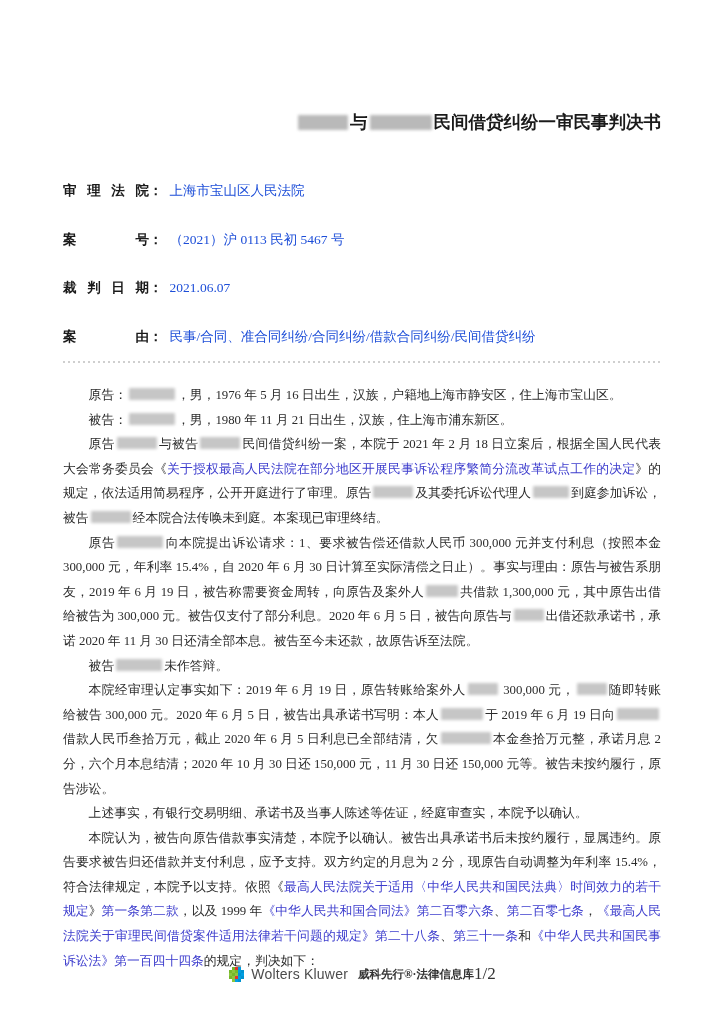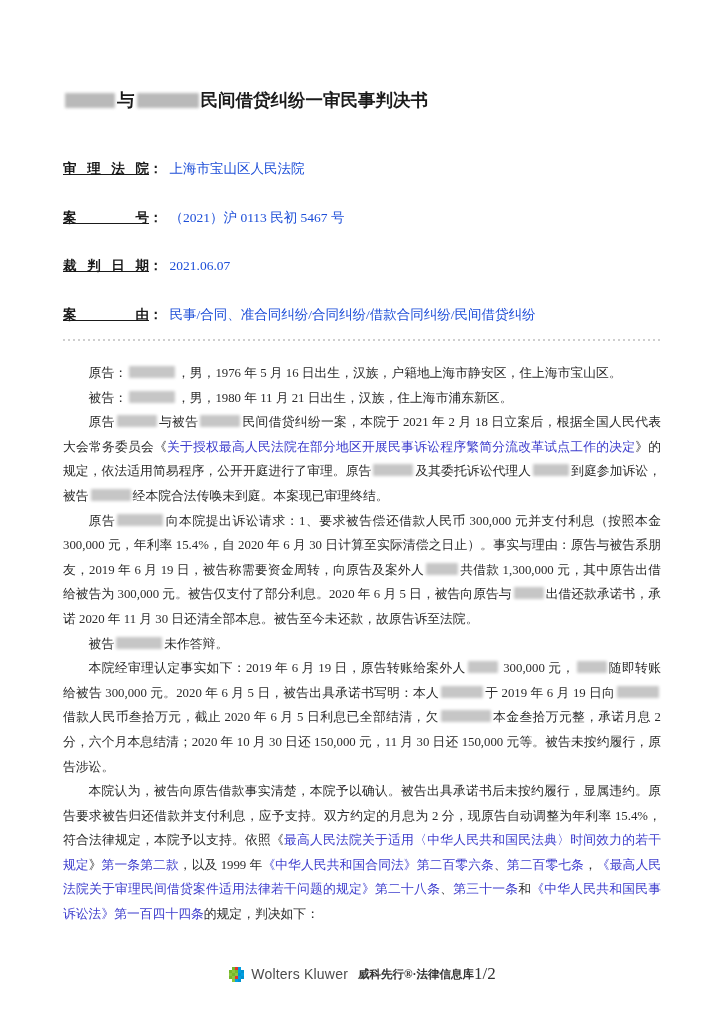--- a/index.html
+++ b/index.html
@@ -6,30 +6,30 @@
   .page {
     position:relative; width:724px; height:1024px; margin:0 auto;
     background:#ffffff; overflow:hidden;
     font-family:"Liberation Serif","DejaVu Serif",serif;
     color:#262626;
     --link:#3c3ccd; --redact:#c6c6c6;
   }
   .content { padding:0 63px; }
 
   .title {
-    margin:0; padding-top:88px; text-align:left;
+    margin:0; padding-top:110px; text-align:right;
     font-size:17.5px; font-weight:bold; color:#1a1a1a;
   }
   .title .redact { height:15px; vertical-align:-2px; background:#b9b9b9; }
 
   .meta { margin-top:25px; }
   .mrow { display:flex; align-items:baseline; line-height:32.5px; font-size:13.5px; }
   .mlabel {
     display:inline-block; width:86px; font-weight:bold; color:#1a1a1a;
-    text-align:justify; text-align-last:justify;text-decoration:underline;
+    text-align:justify; text-align-last:justify;
   }
   .mcolon { font-weight:bold; color:#1a1a1a; margin-right:7px; }
   .mvalue { color:#1d4ed8;margin-top:16px; }
 
   .divider {
     margin-top:8px; height:2px;
     background:repeating-linear-gradient(90deg,#cfcfcf 0 2px,transparent 2px 5px);
   }
 
   .docbody {
@@ -87,20 +87,21 @@
         </div>
       </div>
     <div class="divider"></div>
     <div class="docbody" id="docbody">
         <p><span>原告：</span><span class="redact" style="width: 46px;"></span><span>，男，1976 年 5 月 16 日出生，汉族，户籍地上海市静安区，住上海市宝山区。</span></p>
         <p><span>被告：</span><span class="redact" style="width: 46px;"></span><span>，男，1980 年 11 月 21 日出生，汉族，住上海市浦东新区。</span></p>
         <p><span>原告</span><span class="redact" style="width: 40px;"></span><span>与被告</span><span class="redact" style="width: 40px;"></span><span>民间借贷纠纷一案，本院于 2021 年 2 月 18 日立案后，根据全国人民代表大会常务委员会《</span><a class="lk">关于授权最高人民法院在部分地区开展民事诉讼程序繁简分流改革试点工作的决定</a><span>》的规定，依法适用简易程序，公开开庭进行了审理。原告</span><span class="redact" style="width: 40px;"></span><span>及其委托诉讼代理人</span><span class="redact" style="width: 36px;"></span><span>到庭参加诉讼，被告</span><span class="redact" style="width: 40px;"></span><span>经本院合法传唤未到庭。本案现已审理终结。</span></p>
         <p><span>原告</span><span class="redact" style="width: 46px;"></span><span>向本院提出诉讼请求：1、要求被告偿还借款人民币 300,000 元并支付利息（按照本金 300,000 元，年利率 15.4%，自 2020 年 6 月 30 日计算至实际清偿之日止）。事实与理由：原告与被告系朋友，2019 年 6 月 19 日，被告称需要资金周转，向原告及案外人</span><span class="redact" style="width: 32px;"></span><span>共借款 1,300,000 元，其中原告出借给被告为 300,000 元。被告仅支付了部分利息。2020 年 6 月 5 日，被告向原告与</span><span class="redact" style="width: 30px;"></span><span>出借还款承诺书，承诺 2020 年 11 月 30 日还清全部本息。被告至今未还款，故原告诉至法院。</span></p>
         <p><span>被告</span><span class="redact" style="width: 46px;"></span><span>未作答辩。</span></p>
         <p><span>本院经审理认定事实如下：2019 年 6 月 19 日，原告转账给案外人</span><span class="redact" style="width: 30px;"></span><span> 300,000 元，</span><span class="redact" style="width: 30px;"></span><span>随即转账给被告 300,000 元。2020 年 6 月 5 日，被告出具承诺书写明：本人</span><span class="redact" style="width: 42px;"></span><span>于 2019 年 6 月 19 日向</span><span class="redact" style="width: 42px;"></span><span>借款人民币叁拾万元，截止 2020 年 6 月 5 日利息已全部结清，欠</span><span class="redact" style="width: 50px;"></span><span>本金叁拾万元整，承诺月息 2 分，六个月本息结清；2020 年 10 月 30 日还 150,000 元，11 月 30 日还 150,000 元等。被告未按约履行，原告涉讼。</span></p>
+        <p><span>上述事实，有银行交易明细、承诺书及当事人陈述等佐证，经庭审查实，本院予以确认。</span></p>
         <p><span>本院认为，被告向原告借款事实清楚，本院予以确认。被告出具承诺书后未按约履行，显属违约。原告要求被告归还借款并支付利息，应予支持。双方约定的月息为 2 分，现原告自动调整为年利率 15.4%，符合法律规定，本院予以支持。依照《</span><a class="lk">最高人民法院关于适用〈中华人民共和国民法典〉时间效力的若干规定</a><span>》</span><a class="lk">第一条第二款</a><span>，以及 1999 年</span><a class="lk">《中华人民共和国合同法》</a><a class="lk">第二百零六条</a><span>、</span><a class="lk">第二百零七条</a><span>，</span><a class="lk">《最高人民法院关于审理民间借贷案件适用法律若干问题的规定》</a><a class="lk">第二十八条</a><span>、</span><a class="lk">第三十一条</a><span>和</span><a class="lk">《中华人民共和国民事诉讼法》</a><a class="lk">第一百四十四条</a><span>的规定，判决如下：</span></p>
       </div>
   </div>
 
   <div class="footer">
     <div class="brand">
       <svg class="logo" width="15" height="15" viewBox="0 0 15 15">
         <rect x="3" y="0" width="3" height="3" fill="#76b82a"></rect>
         <rect x="6" y="0" width="3" height="3" fill="#e5332a"></rect>
         <rect x="9" y="0" width="3" height="3" fill="#009fe3"></rect>

